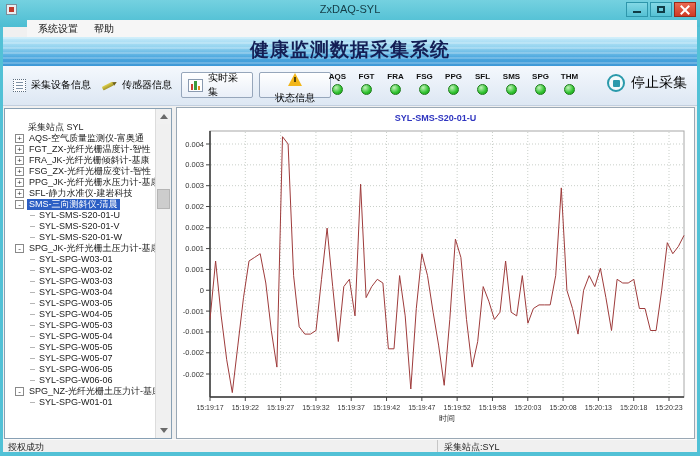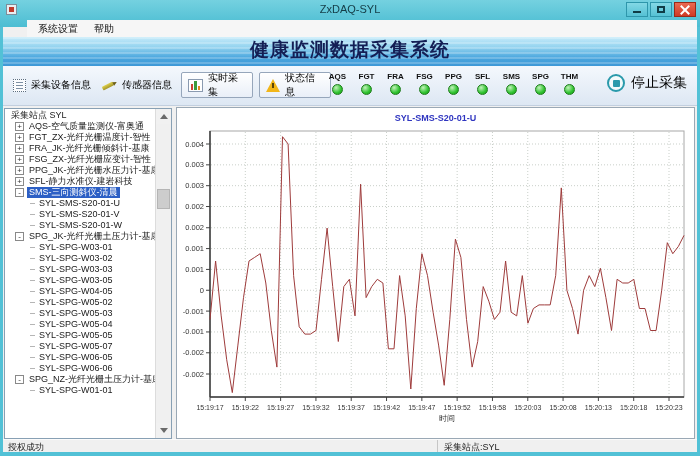--- a/index.html
+++ b/index.html
@@ -64,21 +64,21 @@
   .led{width:11px;height:11px;border-radius:50%;margin:2px auto 0;border:1px solid #1d7c1a;box-sizing:border-box;}
   .stop-btn{position:absolute;right:10px;top:8px;display:flex;align-items:center;gap:6px;font-size:14px;color:#000;}
   .stop-icon{width:18px;height:18px;border:2px solid #2a9aab;border-radius:50%;background:#f2fafb;
       box-sizing:border-box;display:flex;align-items:center;justify-content:center;}
   .stop-icon::after{content:"";width:7px;height:7px;background:#2a9aab;border-radius:1px;}
   
   .tree-panel{position:absolute;left:4px;top:108px;width:168px;height:331px;background:#fff;
       border:1px solid #88a0b4;box-sizing:border-box;overflow:hidden;}
   .tree-rows{position:absolute;left:1px;top:1px;right:16px;bottom:1px;overflow:hidden;font-size:9px;color:#1a1a1a;}
   .tree-row{height:11px;line-height:11px;display:flex;align-items:center;white-space:nowrap;}
-  .tree-row.lvl0{padding-left:3px;}
+  .tree-row.lvl0{padding-left:20px;margin-top:12px;}
   .tree-row.lvl1{padding-left:9px;}
   .tree-row.lvl2{padding-left:24px;}
   .tree-row.lvl2::before{content:"";width:5px;height:1px;background:#b5b5b5;margin-right:2px;flex:none;}
   .tbox{width:9px;height:9px;flex:none;border:1px solid #898989;background:#fff;box-sizing:border-box;
       font-size:8px;line-height:7px;text-align:center;color:#333;margin-right:3px;}
   .tree-label{padding:0 2px;}
   .tree-row.sel .tree-label{background:#2c5fc5;color:#fff;}
   .scrollbar{position:absolute;right:0;top:0;width:15px;height:100%;background:#f0f0f0;border-left:1px solid #dcdcdc;}
   .sb-btn{position:absolute;left:0;width:15px;height:15px;background:#f1f1f1;}
   .sb-up{top:0;}
@@ -133,21 +133,21 @@
       <span>采集设备信息</span>
     </div>
     <div class="tb-btn raised" style="left:178px;width:72px;">
       <span class="icon-bars">
           <i></i>
           <i></i>
           <i></i>
         </span>
       <span>实时采集</span>
     </div>
-    <div class="tb-btn raised" style="left:256px;width:72px;">
+    <div class="tb-btn raised" style="left:256px;width:72px;flex-direction:column;">
       <span class="icon-warn"></span>
       <span>状态信息</span>
     </div>
     <div class="ind-group" id="indicators">
         <div class="ind">
           <div class="ind-label">AQS</div>
           <div class="led" style="background: radial-gradient(circle at 35% 30%, rgb(194, 242, 186), rgb(47, 195, 47) 60%, rgb(31, 156, 27));"></div>
         </div>
         <div class="ind">
           <div class="ind-label">FGT</div>
@@ -237,27 +237,27 @@
         <div class="tree-row lvl2">
           <span class="tree-label">SYL-SPG-W03-01</span>
         </div>
         <div class="tree-row lvl2">
           <span class="tree-label">SYL-SPG-W03-02</span>
         </div>
         <div class="tree-row lvl2">
           <span class="tree-label">SYL-SPG-W03-03</span>
         </div>
         <div class="tree-row lvl2">
+          <span class="tree-label">SYL-SPG-W03-04</span>
+        </div>
+        <div class="tree-row lvl2">
           <span class="tree-label">SYL-SPG-W03-05</span>
         </div>
         <div class="tree-row lvl2">
           <span class="tree-label">SYL-SPG-W04-05</span>
-        </div>
-        <div class="tree-row lvl2">
-          <span class="tree-label">SYL-SPG-W05-02</span>
         </div>
         <div class="tree-row lvl2">
           <span class="tree-label">SYL-SPG-W05-03</span>
         </div>
         <div class="tree-row lvl2">
           <span class="tree-label">SYL-SPG-W05-04</span>
         </div>
         <div class="tree-row lvl2">
           <span class="tree-label">SYL-SPG-W05-05</span>
         </div>

